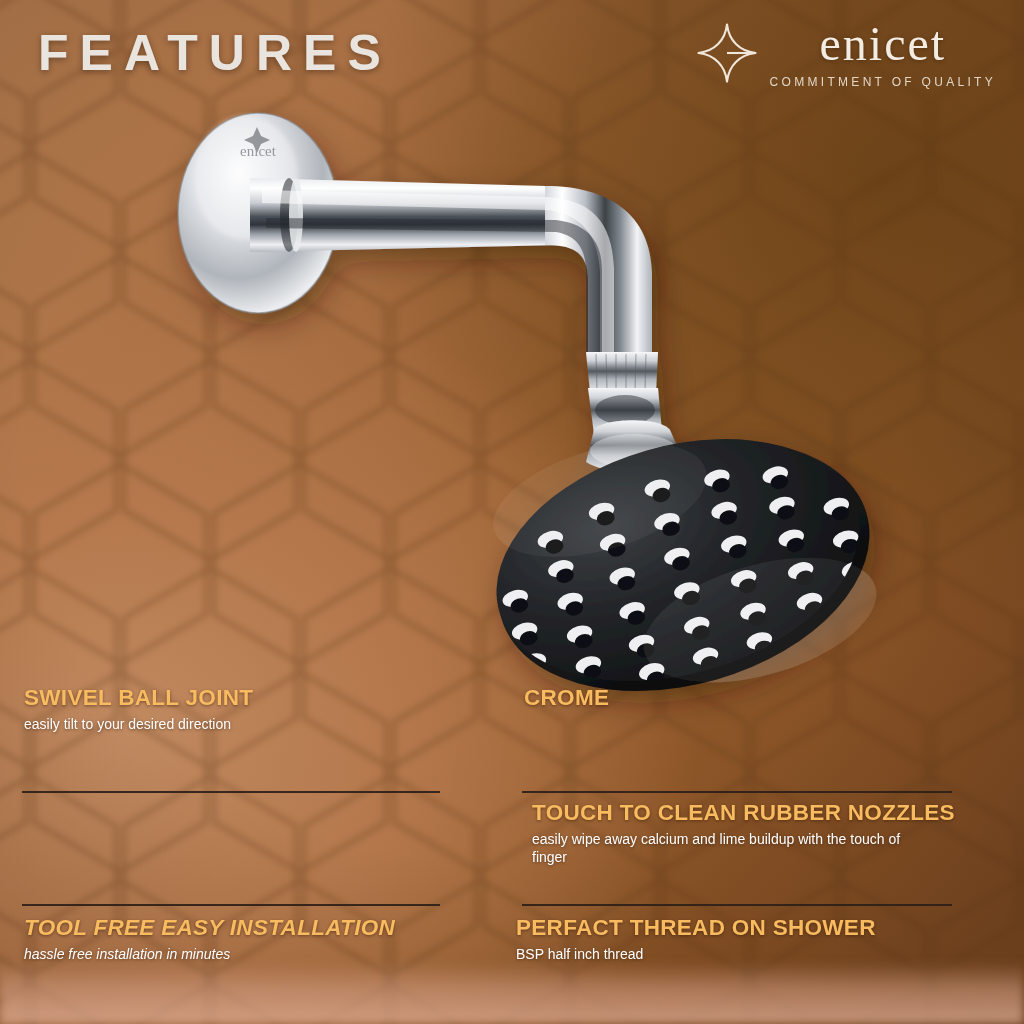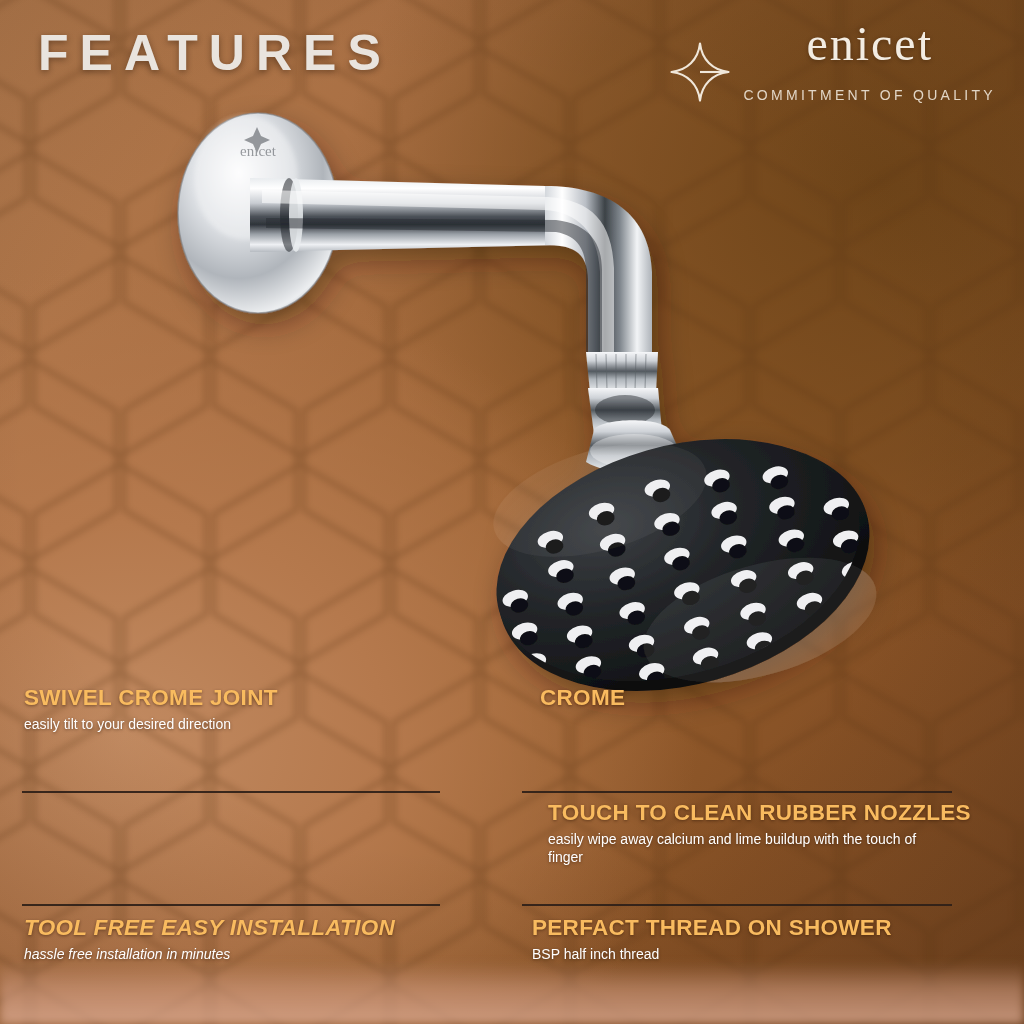--- a/index.html
+++ b/index.html
@@ -51,47 +51,47 @@
     position:absolute; left:38px; top:28px;
     font-size:50px; font-weight:bold;
     letter-spacing:11px;
     color:#e9e4de;
     text-shadow:0 2px 6px rgba(40,20,6,0.45);
     line-height:1;
   }
 
   .logo {
     position:absolute; right:28px; top:20px;
-    display:flex; align-items:flex-end; gap:12px;
+    display:flex; align-items:flex-start; gap:12px;
   }
   .logo-mark { width:62px; height:62px; flex:none; margin-top:2px; }
   .logo-text-wrap { display:flex; flex-direction:column; align-items:center; }
   .logo-word {
     font-family:"Liberation Serif", serif;
     font-size:48px; line-height:0.98;
     color:#f3ece2; letter-spacing:2px;
     text-shadow:0 1px 4px rgba(40,20,6,0.4);
   }
   .logo-tag {
-    font-size:14px; letter-spacing:3.3px;
-    color:#e2d6c6; margin-top:20px;
+    font-size:12px; letter-spacing:3.3px;
+    color:#e2d6c6; margin-top:8px;
     white-space:nowrap;
   }
 
   
   .product { position:absolute; left:0; top:0; width:1024px; height:1024px; pointer-events:none; }
 
   
   .features {
     position:absolute; left:0; top:686px; width:1024px; height:338px;
     display:flex;
   }
   .col { width:512px; padding:0 0 0 24px; position:relative; }
   .col.right { padding-left:524px; width:512px; padding-left:0; }
-  .col.right .feat { margin-left:16px; }
+  .col.right .feat { margin-left:0; }
 
   .feat { position:absolute; left:24px; right:0; }
   .feat h3 {
     font-size:22.5px; font-weight:bold; letter-spacing:0.3px;
     color:#f9bb5f;
     text-shadow:0 1px 3px rgba(45,22,6,0.5);
     line-height:1.1;
     white-space:nowrap;
   }
   .feat p {
@@ -335,21 +335,21 @@
       <ellipse cx="600" cy="500" rx="110" ry="50" transform="rotate(-16 600 500)" fill="#ffffff" opacity="0.05"></ellipse>
       <ellipse cx="760" cy="620" rx="120" ry="55" transform="rotate(-16 760 620)" fill="#ffffff" opacity="0.07"></ellipse>
     </g>
   </svg>
 
   <div class="features">
 
     <div class="col left">
 
       <div class="feat" style="top:0px;">
-        <h3>SWIVEL CROME JOINT</h3>
+        <h3>SWIVEL BALL JOINT</h3>
         <p>easily tilt to your desired direction</p>
       </div>
       <div class="divider" style="top:105px; left:22px; width:418px;"></div>
 
       <div class="divider" style="top:218px; left:22px; width:418px;"></div>
 
       <div class="feat" style="top:230px;font-style:italic;">
         <h3>TOOL FREE EASY INSTALLATION</h3>
         <p style="max-width:300px;">hassle free installation in minutes</p>
       </div>

